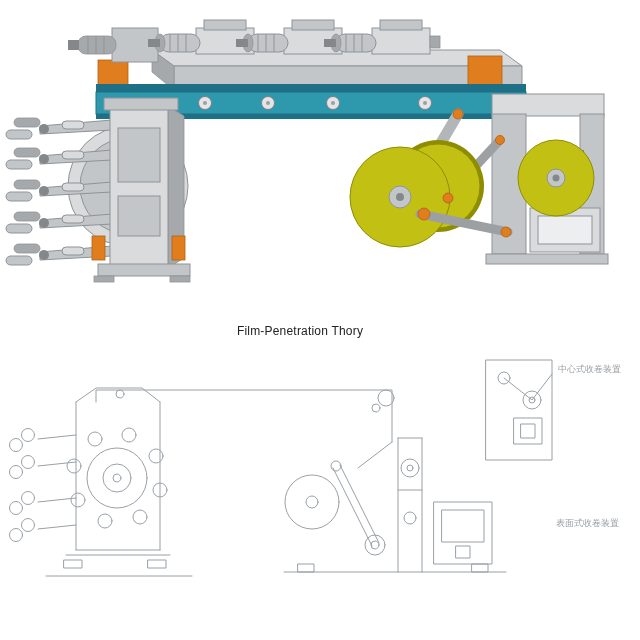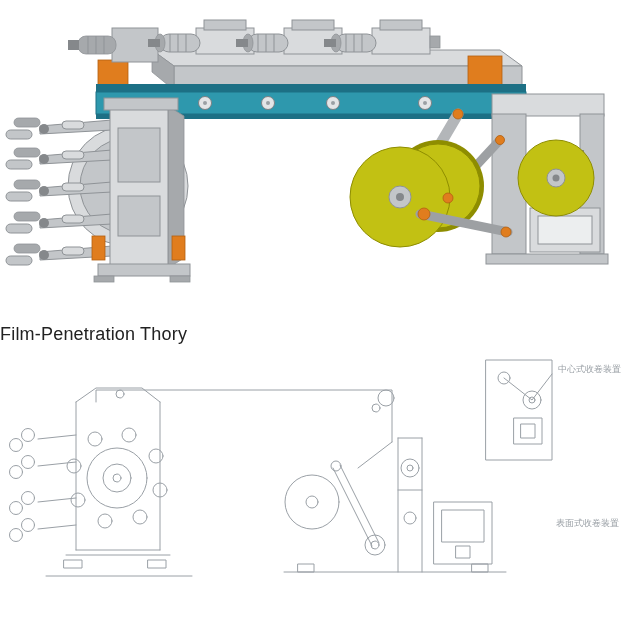--- a/index.html
+++ b/index.html
@@ -1,20 +1,20 @@
 <!DOCTYPE html>
 <html style="--background: #ffffff; --frame-teal: #2e98ad; --frame-teal-dark: #1d7085; --machine-gray-light: #d9dbdd; --machine-gray: #c3c6c9; --machine-gray-dark: #a6a9ac; --machine-gray-deep: #85888b; --accent-orange: #e07d1e; --roll-yellow: #c2c113; --roll-yellow-dark: #8e8d00; --outline: #8f9397; --schematic-line: #9aa0a6; --title-color: #222222;"><head>
 <meta charset="utf-8">
 <style>
   html,body{margin:0;padding:0;background:var(--background,#fff);}
   body{width:640px;height:640px;font-family:"Liberation Sans",sans-serif;}
   .stage{position:relative;width:640px;height:640px;overflow:hidden;background:var(--background,#fff);}
   .render3d{position:absolute;top:0;left:0;}
-  .figure-title{position:absolute;top:324px;left:0;width:600px;text-align:left;
-    font-size:18px;color:var(--title-color,#222);letter-spacing:.2px;}
+  .figure-title{position:absolute;top:324px;left:0;width:600px;text-align:center;
+    font-size:12px;color:var(--title-color,#222);letter-spacing:.2px;}
   .schematic{position:absolute;top:350px;left:0;}
   
   .fL{fill:var(--machine-gray-light,#d9dbdd);stroke:var(--outline,#8f9397);stroke-width:1}
   .fM{fill:var(--machine-gray,#c3c6c9);stroke:var(--outline,#8f9397);stroke-width:1}
   .fD{fill:var(--machine-gray-dark,#a6a9ac);stroke:var(--outline,#8f9397);stroke-width:.8}
   .fP{fill:var(--machine-gray-deep,#85888b);stroke:none}
   .fT{fill:var(--frame-teal,#2e98ad);stroke:var(--frame-teal-dark,#1d7085);stroke-width:1}
   .fTd{fill:var(--frame-teal-dark,#1d7085);stroke:none}
   .fO{fill:var(--accent-orange,#e07d1e);stroke:#b35f10;stroke-width:.8}
   .fY{fill:var(--roll-yellow,#c2c113);stroke:var(--roll-yellow-dark,#8e8d00);stroke-width:1}

